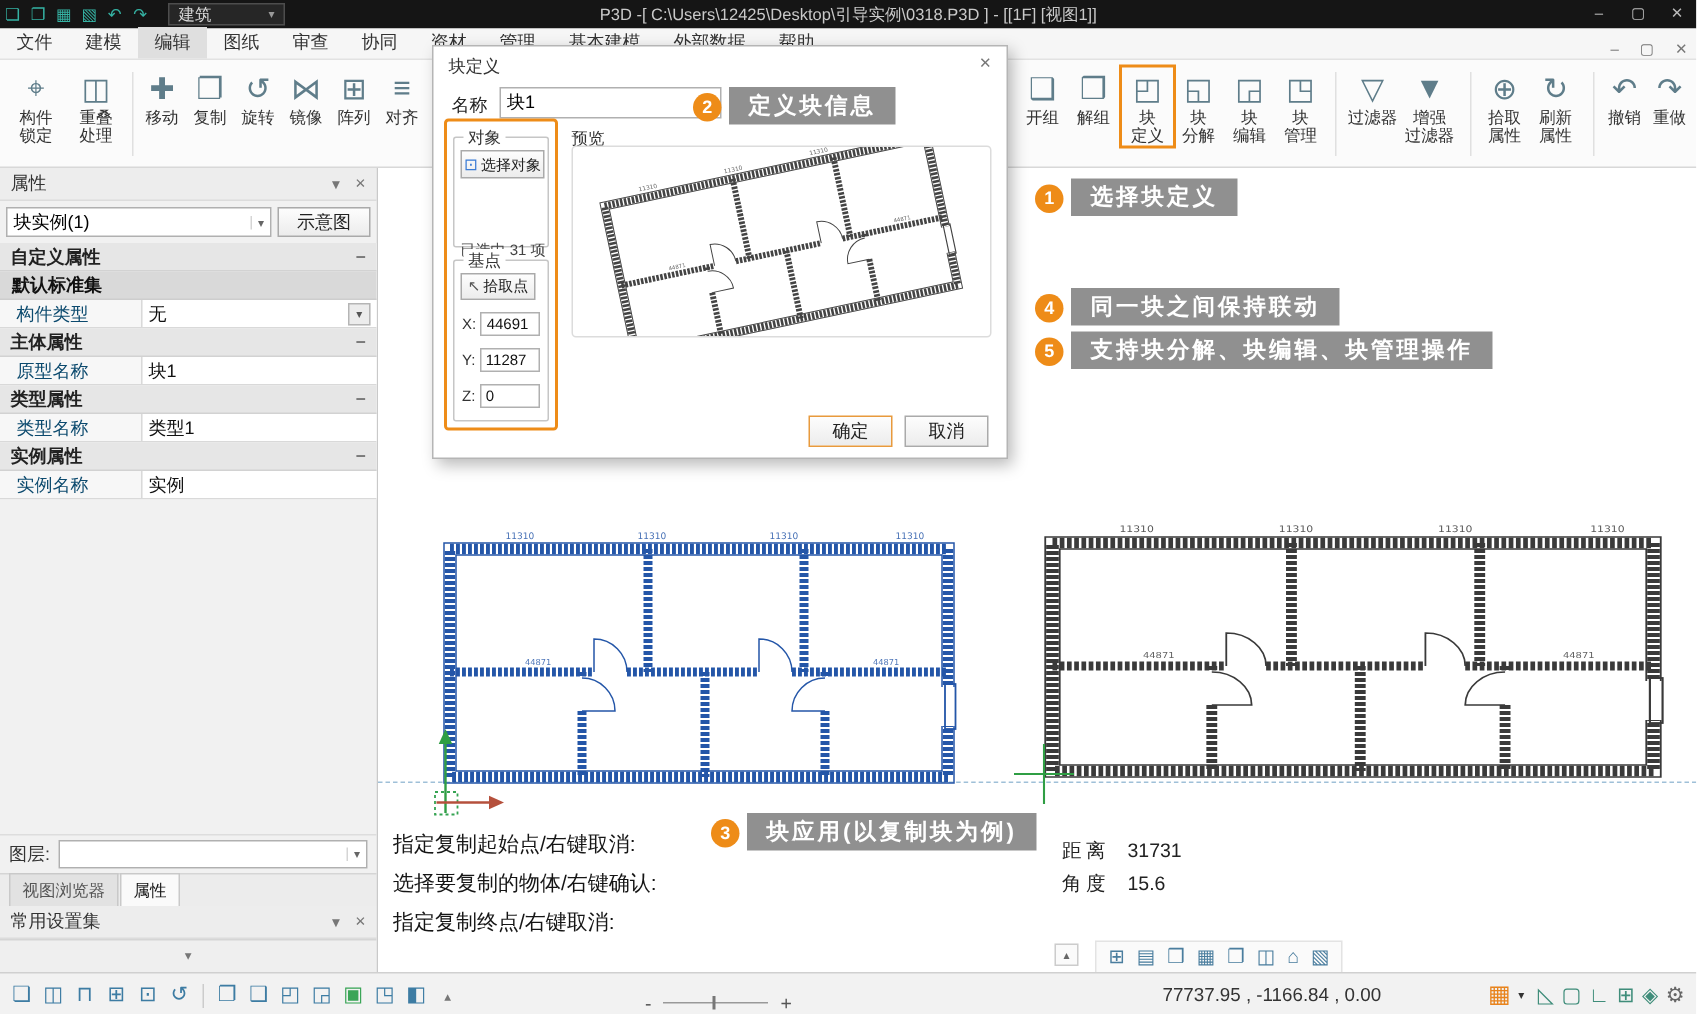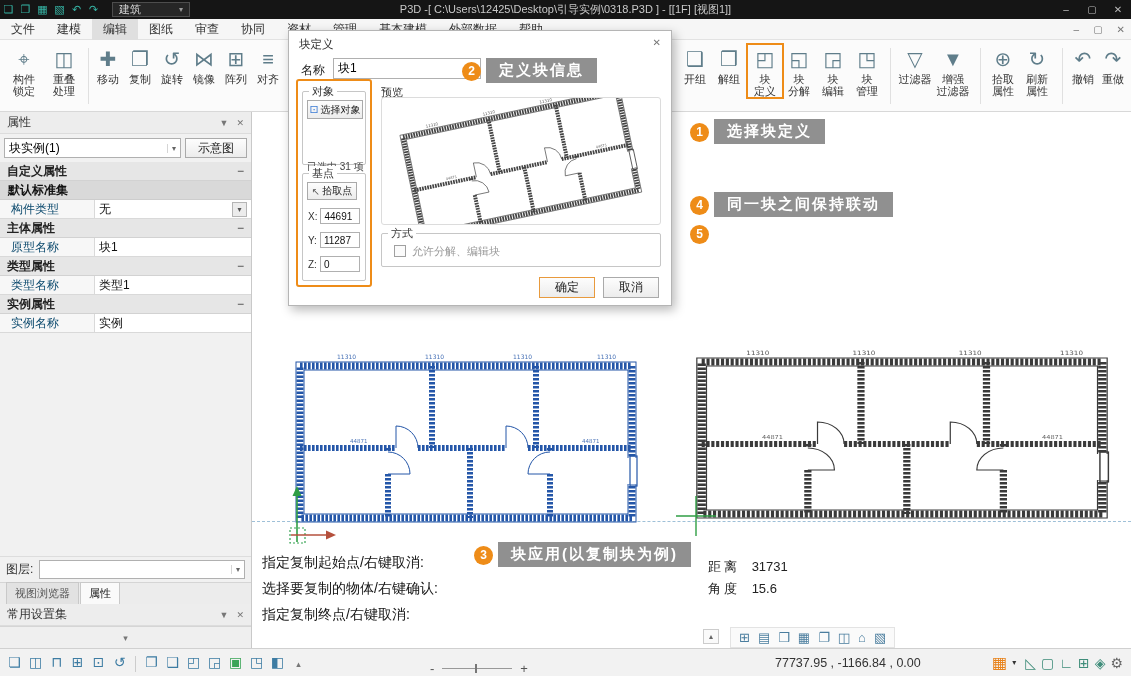--- a/index.html
+++ b/index.html
@@ -10,21 +10,21 @@
   
   .tb { position:absolute; left:0; top:0; width:100%; height:19px; background:#151515; display:flex; align-items:center; color:#c5c5c5; z-index:5;}
   .tb-ic { color:#35b2a3; font-size:11px; width:17px; text-align:center; }
   .tb-mode { display:flex; align-items:center; background:#262626; border:1px solid #4d4d4d; color:#d8d8d8; font-size:11px; height:15px; padding:0 6px; margin-left:10px; min-width:78px; gap:20px;}
   .tb-mode .car { font-size:8px; color:#999; margin-left:auto;}
   .tb-title { position:absolute; left:50%; transform:translateX(-50%); font-size:11px; color:#c9c9c9; white-space:nowrap;}
   .tb-ctrl { margin-left:auto; display:flex; }
   .tb-btn { width:26px; text-align:center; font-size:10px; color:#bbb; }
 
   
-  .mb { position:absolute; left:0; top:19px; width:100%; height:21px; background:#f6f6f6; border-bottom:1px solid #e2e2e2; display:flex; align-items:center; z-index:5;}
+  .mb { position:absolute; left:0; top:19px; width:100%; height:21px; background:#f6f6f6; border-bottom:1px solid #e2e2e2; display:flex; align-items:flex-end; z-index:5;}
   .mb-item { padding:0 11px; font-size:12px; color:#333; line-height:21px; }
   .mb-item.active { background:#dfdfdf; }
   .mb-ctrl { margin-left:auto; display:flex; align-items:center; padding-right:6px; gap:14px; }
   .mb-btn { font-size:10px; color:#777; }
 
   
   .ribbon { position:absolute; left:0; top:40px; width:100%; height:72px; background:#fbfbfb; border-bottom:1px solid #d8d8d8; z-index:5;}
   .rgroup { position:absolute; top:5px; display:flex; }
   .rbtn { width:36px; display:flex; flex-direction:column; align-items:center; }
   .rbtn .ri { height:28px; display:flex; align-items:center; justify-content:center; font-size:20px; color:#5f7d8a; }
@@ -513,37 +513,33 @@
 
     <span class="pv-label">预览</span>
     <div class="pv-box">
       <div class="pv-rot">
         <svg width="230" height="118" viewBox="0 0 348 178">
           <use href="#plan"></use>
         </svg>
       </div>
     </div>
 
-    <div class="gb gb-mode">
-      <span class="gb-legend">方式</span>
-      <span class="cb"></span>
-      <span class="cb-label">允许分解、编辑块</span>
-    </div>
 
     <div class="btn dlg-ok">确定</div>
     <div class="btn dlg-cancel">取消</div>
   </div>
 
   <div class="badge" style="left:462px;top:62px">2</div>
   <div class="co-label" style="left:486px;top:58px">定义块信息</div>
 
   <div class="badge" style="left:690px;top:123px">1</div>
   <div class="co-label" style="left:714px;top:119px">选择块定义</div>
 
   <div class="badge" style="left:690px;top:196px">4</div>
   <div class="co-label" style="left:714px;top:192px">同一块之间保持联动</div>
 
   <div class="badge" style="left:690px;top:225px">5</div>
+  <div class="co-label" style="left:714px;top:221px">支持块分解、块编辑、块管理操作</div>
 
   <div class="badge" style="left:474px;top:546px">3</div>
   <div class="co-label" style="left:498px;top:542px">块应用(以复制块为例)</div>
 
 </div>
 
 </body></html>

